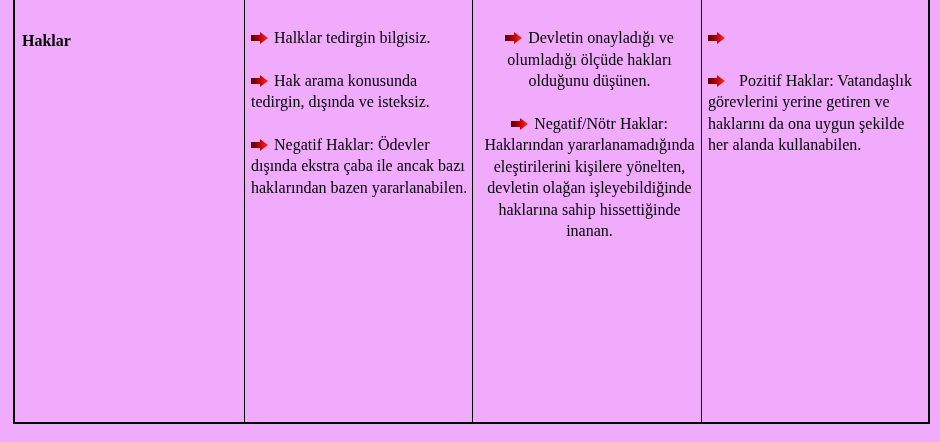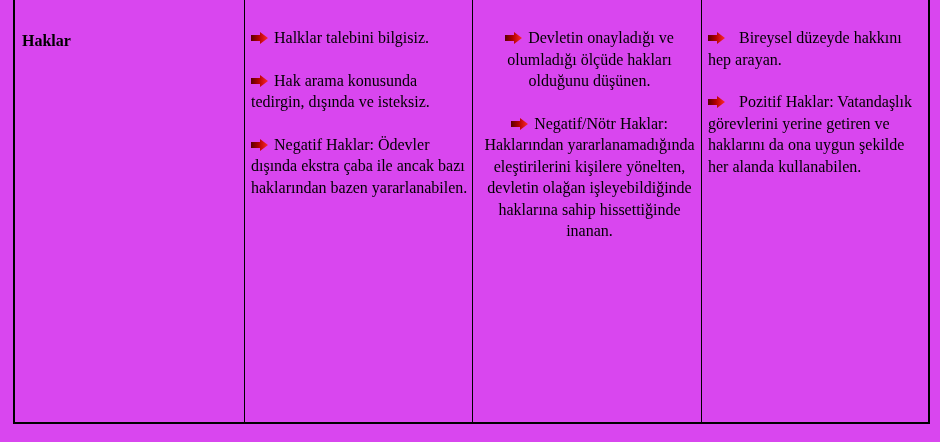--- a/index.html
+++ b/index.html
@@ -7,21 +7,21 @@
       padding: 0;
       background: #ffffff;
       width: 940px;
       height: 442px;
       overflow: hidden;
     }
     .page {
       position: relative;
       width: 940px;
       height: 442px;
-      background: #d946ef;
+      background: #f0abfc;
       font-family: "Liberation Serif", "DejaVu Serif", serif;
       color: #000000;
     }
     .table-frame {
       position: absolute;
       left: 13px;
       top: 0;
       width: 913px;
       height: 422px;
       border-left: 2px solid #000;
@@ -81,41 +81,41 @@
 <div class="page">
   <div class="table-frame">
 
     <div class="cell cell-label">
       <p class="row-label">Haklar</p>
     </div>
 
     <div class="cell cell-1">
       <p class="item"><svg class="arrow-icon">
             <use href="#arrow"></use>
-          </svg><span>Halklar talebini bilgisiz.</span></p>
+          </svg><span>Halklar tedirgin bilgisiz.</span></p>
       <p class="item"><svg class="arrow-icon">
             <use href="#arrow"></use>
           </svg><span>Hak arama konusunda tedirgin, dışında ve isteksiz.</span></p>
       <p class="item"><svg class="arrow-icon">
             <use href="#arrow"></use>
           </svg><span>Negatif Haklar: Ödevler dışında ekstra çaba ile ancak bazı haklarından bazen yararlanabilen.</span></p>
     </div>
 
     <div class="cell cell-2">
       <p class="item"><svg class="arrow-icon">
             <use href="#arrow"></use>
           </svg><span>Devletin onayladığı ve olumladığı ölçüde hakları olduğunu düşünen.</span></p>
       <p class="item"><svg class="arrow-icon">
             <use href="#arrow"></use>
           </svg><span>Negatif/Nötr Haklar: Haklarından yararlanamadığında eleştirilerini kişilere yönelten, devletin olağan işleyebildiğinde haklarına sahip hissettiğinde inanan.</span></p>
     </div>
 
     <div class="cell cell-3">
       <p class="item"><svg class="arrow-icon">
             <use href="#arrow"></use>
-          </svg><span>Bireysel düzeyde hakkını hep arayan.</span></p>
+          </svg></p>
       <p class="item"><svg class="arrow-icon">
             <use href="#arrow"></use>
           </svg><span>Pozitif Haklar: Vatandaşlık görevlerini yerine getiren ve haklarını da ona uygun şekilde her alanda kullanabilen.</span></p>
     </div>
 
   </div>
 </div>
 
 </body></html>

